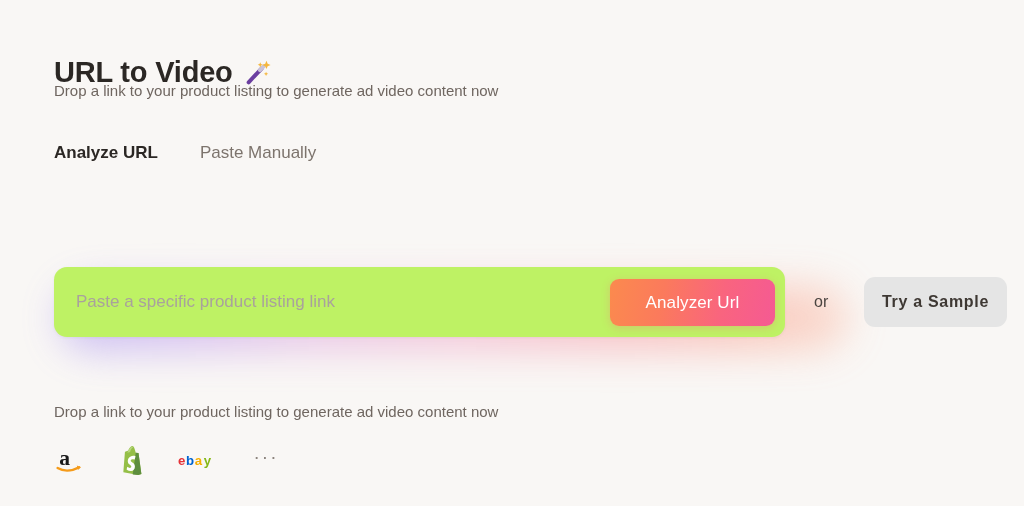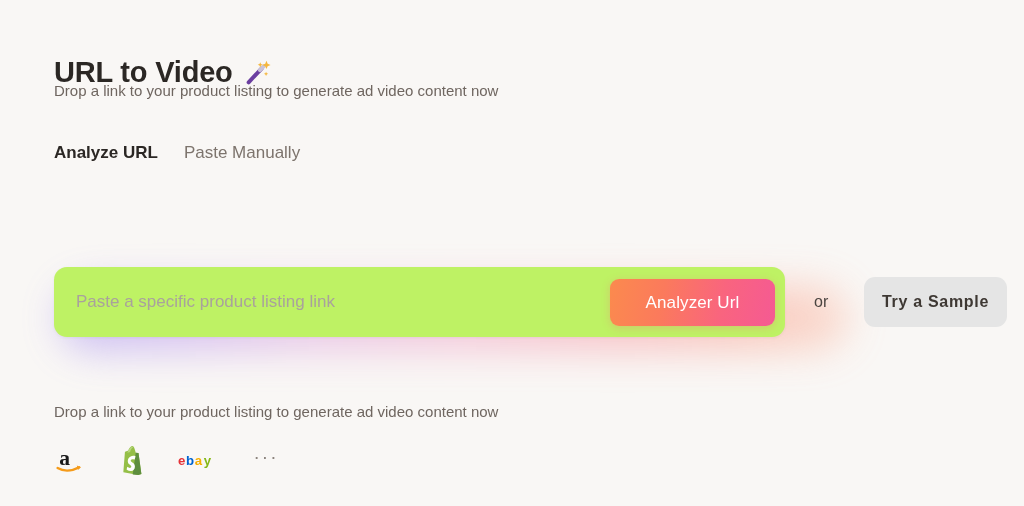--- a/index.html
+++ b/index.html
@@ -52,21 +52,21 @@
     white-space: nowrap;
   }
 
   
   .tabs {
     position: absolute;
     left: 54px;
     top: 141px;
     display: flex;
     align-items: center;
-    gap: 26px;
+    gap: 42px;
   }
   .tab {
     font-size: 17px;
     line-height: 24px;
     white-space: nowrap;
     cursor: pointer;
   }
   .tab.active {
     color: #2B2724;
     font-weight: bold;

